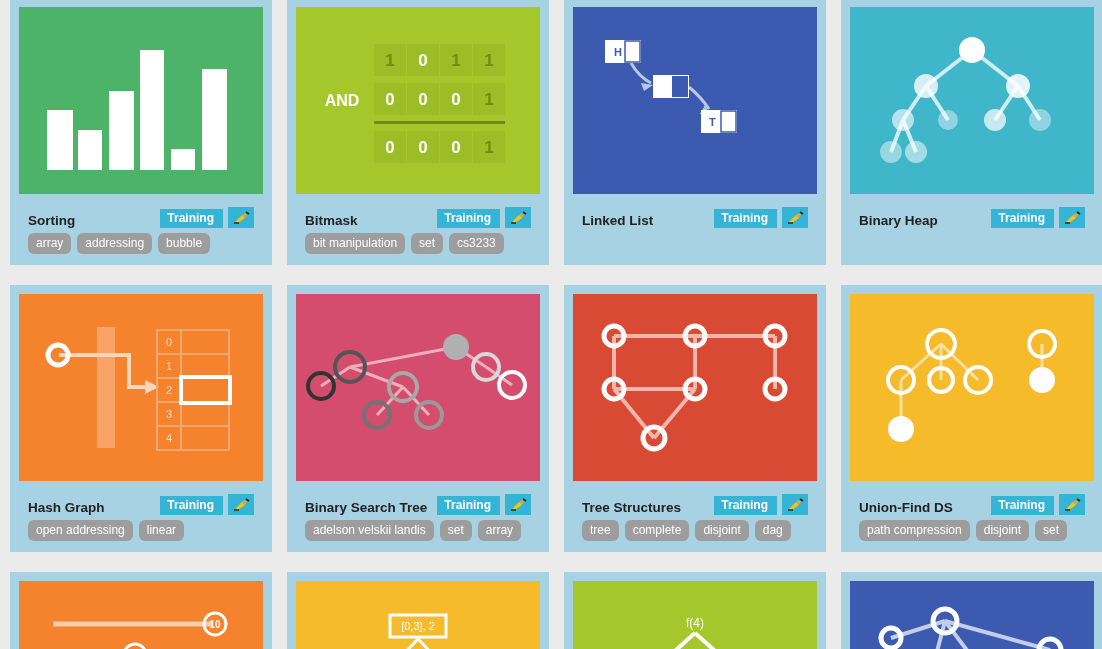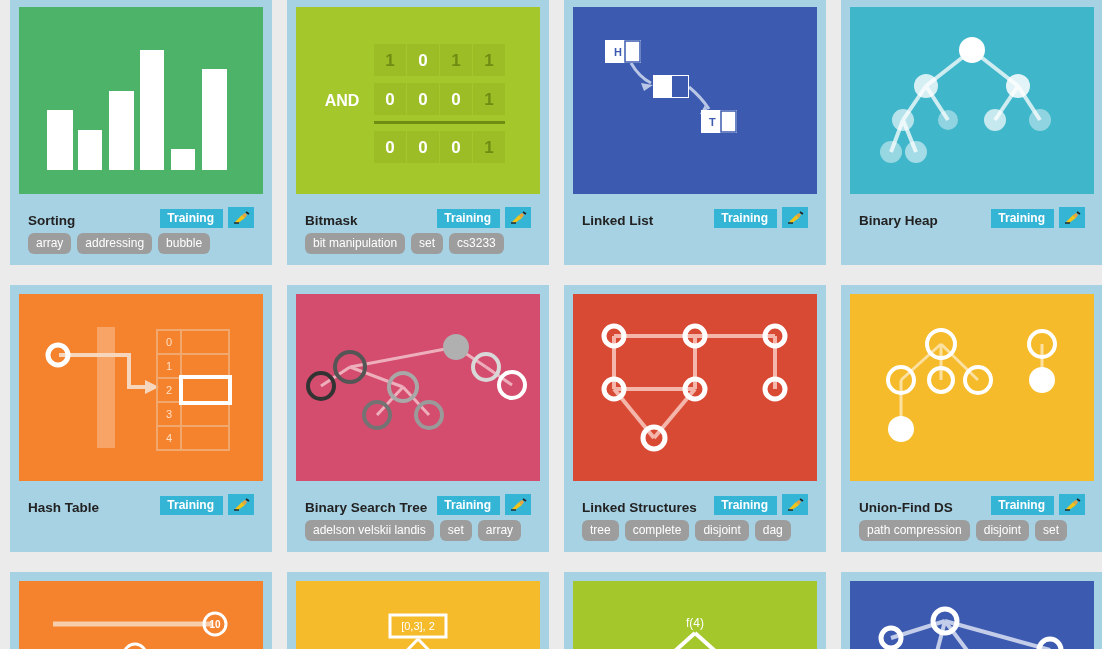--- a/index.html
+++ b/index.html
@@ -278,30 +278,34 @@
             <text x="150" y="100">2</text>
               <text x="150" y="124">3</text>
               <text x="150" y="148">4</text>
           </g>
           <rect x="162" y="83" width="49" height="26" fill="none" stroke="#ffffff" stroke-width="4"></rect>
         </g>
       </svg>
     </div>
     <div class="card-body">
       <div class="title-row">
-        <div class="card-title">Hash Table</div>
-        <div class="badge">Training</div>
-        <div class="pencil-btn">
-          <svg width="17" height="14" viewBox="0 0 17 14">
-              <path d="M2 11 L9 4 L12 7 L5 12 Z" fill="#f0c419"></path>
-              <path d="M9 4 L12 2 L14 4 L12 7 Z" fill="#e8a33d"></path>
-              <path d="M13 1 L16 3" stroke="#222" stroke-width="1.6" fill="none"></path>
-              <path d="M1 12 L6 12" stroke="#222" stroke-width="1.4"></path>
-            </svg>
-        </div>
+        <div class="card-title">Hash Graph</div>
+        <div class="badge">Training</div>
+        <div class="pencil-btn">
+          <svg width="17" height="14" viewBox="0 0 17 14">
+              <path d="M2 11 L9 4 L12 7 L5 12 Z" fill="#f0c419"></path>
+              <path d="M9 4 L12 2 L14 4 L12 7 Z" fill="#e8a33d"></path>
+              <path d="M13 1 L16 3" stroke="#222" stroke-width="1.6" fill="none"></path>
+              <path d="M1 12 L6 12" stroke="#222" stroke-width="1.4"></path>
+            </svg>
+        </div>
+      </div>
+      <div class="tags">
+        <span class="tag">open addressing</span>
+        <span class="tag">linear</span>
       </div>
     </div>
   </div>
 
   <div class="card">
     <div class="thumb">
       <svg width="244" height="187" viewBox="0 0 244 187">
         <rect x="0" y="0" width="244" height="187" fill="#d44d6e"></rect>
         <g stroke="#eeafbd" stroke-width="3" fill="none">
           <line x1="160" y1="53" x2="54" y2="73"></line>
@@ -365,21 +369,21 @@
             <circle cx="202" cy="42" r="10"></circle>
           <circle cx="41" cy="95" r="10"></circle>
             <circle cx="122" cy="95" r="10"></circle>
             <circle cx="202" cy="95" r="10"></circle>
           <circle cx="81" cy="144" r="11"></circle>
         </g>
       </svg>
     </div>
     <div class="card-body">
       <div class="title-row">
-        <div class="card-title">Linked Structures</div>
+        <div class="card-title">Tree Structures</div>
         <div class="badge">Training</div>
         <div class="pencil-btn">
           <svg width="17" height="14" viewBox="0 0 17 14">
               <path d="M2 11 L9 4 L12 7 L5 12 Z" fill="#f0c419"></path>
               <path d="M9 4 L12 2 L14 4 L12 7 Z" fill="#e8a33d"></path>
               <path d="M13 1 L16 3" stroke="#222" stroke-width="1.6" fill="none"></path>
               <path d="M1 12 L6 12" stroke="#222" stroke-width="1.4"></path>
             </svg>
         </div>
       </div>

